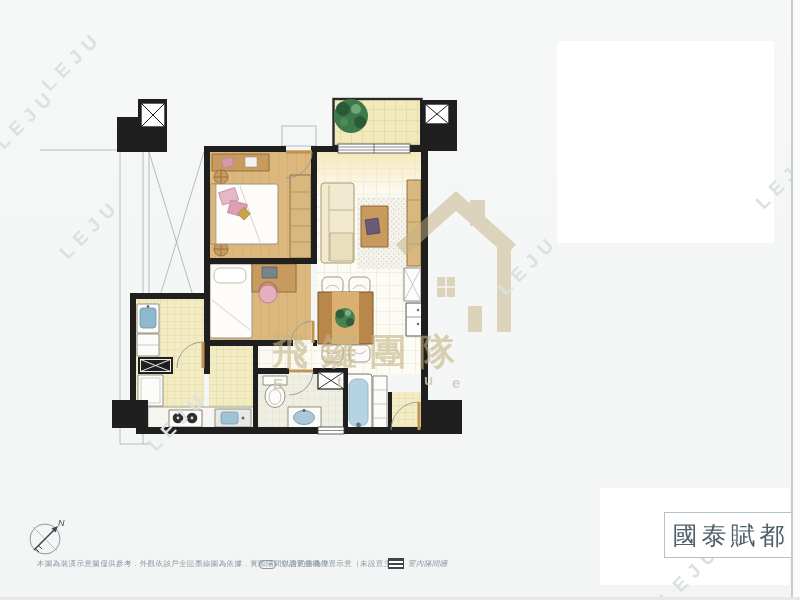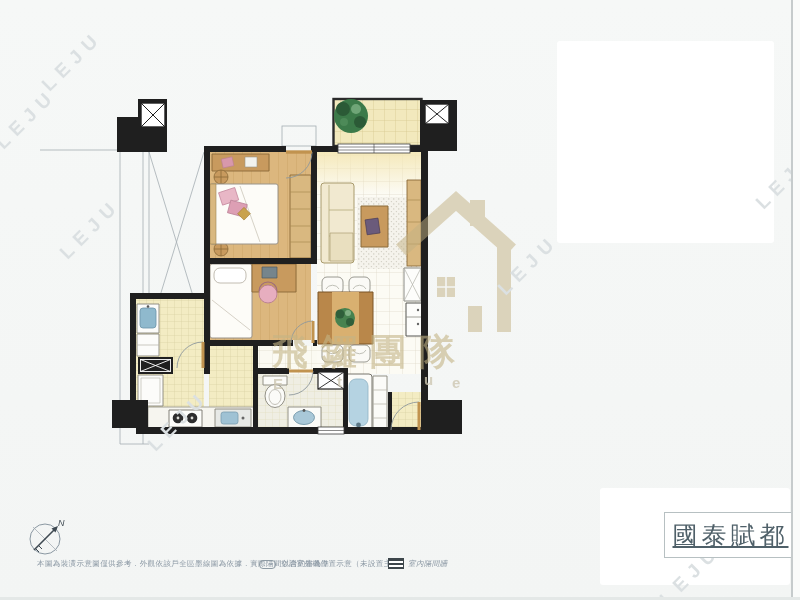--- a/index.html
+++ b/index.html
@@ -10,21 +10,21 @@
   .wm{position:absolute;z-index:4;color:#dbe0e2;font-weight:bold;font-size:19px;
       letter-spacing:7px;transform:rotate(-45deg);white-space:nowrap;user-select:none;}
   .plan-svg{position:absolute;left:0;top:0;z-index:2;}
   .footer-text{position:absolute;z-index:5;font-size:7.5px;color:#8a97a3;letter-spacing:.4px;white-space:nowrap;}
   .legend-icon-outline{position:absolute;z-index:5;width:15px;height:7px;border:1px solid #8e9ba4;border-radius:4px;}
   .legend-icon-wall{position:absolute;z-index:5;width:14px;height:9px;
       background:repeating-linear-gradient(180deg,#3d464b 0 2px,#ffffff 2px 4px);
       border:1px solid #3d464b;}
   .title-box{position:absolute;left:664px;top:512px;width:131px;height:44px;z-index:5;
       background:#ffffff;border:1px solid #b7c0c2;display:flex;align-items:center;justify-content:center;}
-  .title-text{font-family:"Liberation Serif",serif;font-size:25px;color:#4f6069;letter-spacing:4px;text-decoration:underline;}
+  .title-text{font-family:"Liberation Serif",serif;font-size:25px;color:#4f6069;letter-spacing:4px;}
   .edge-right{position:absolute;right:7px;top:0;width:2px;height:100%;background:#c6cbcc;z-index:6;}
   .edge-right-margin{position:absolute;right:0;top:0;width:7px;height:100%;background:#fafbfa;z-index:5;}
   .edge-bottom{position:absolute;left:0;bottom:0;width:100%;height:3px;background:#e4e8e7;z-index:6;}
 </style>
 </head>
 <body>
 
 <div class="page">
 
   <div class="patch" style="left:557px;top:41px;width:217px;height:202px;"></div>

